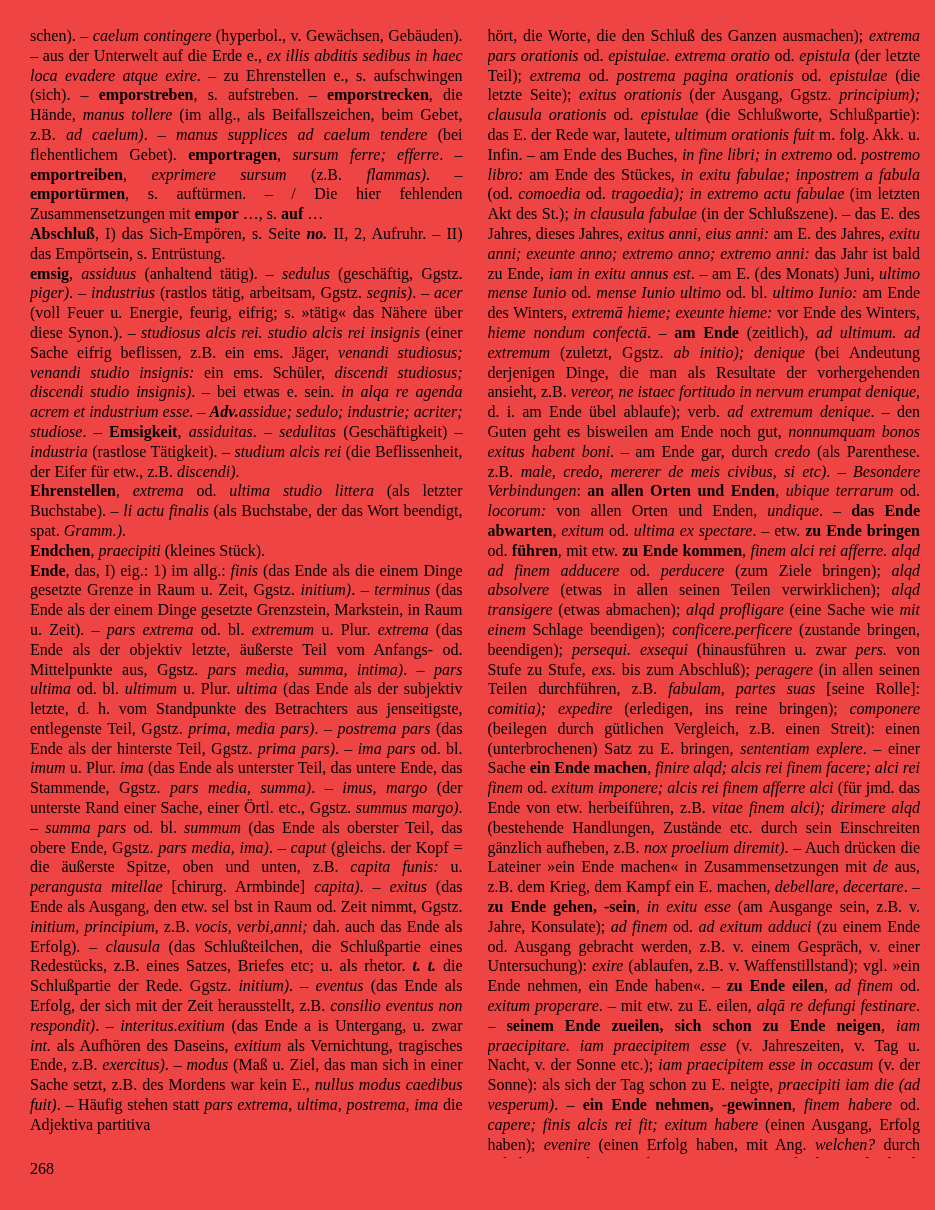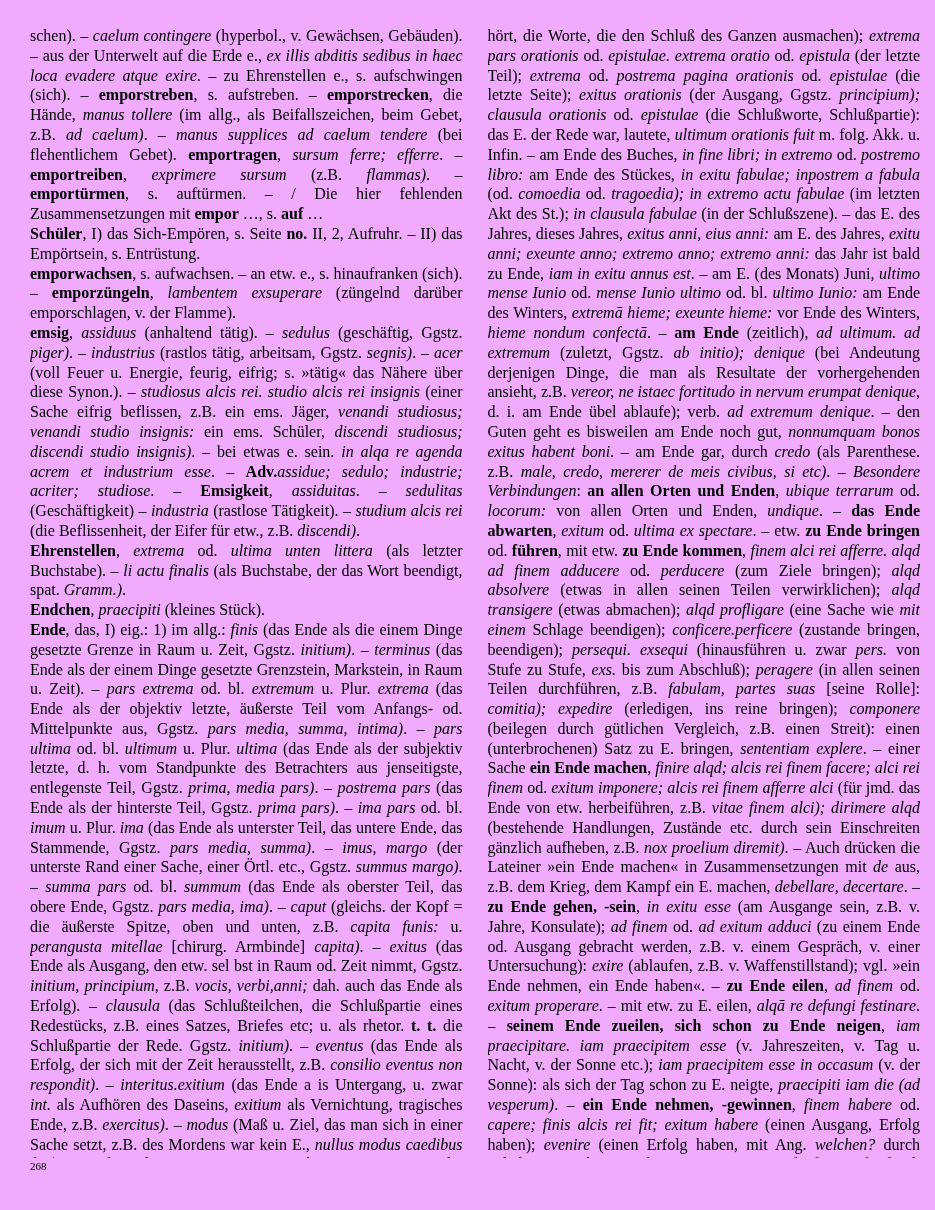--- a/index.html
+++ b/index.html
@@ -4,21 +4,21 @@
 <style>
   html, body {
     margin: 0;
     padding: 0;
     background: #ffffff;
   }
   .page {
     position: relative;
     width: 935px;
     height: 1210px;
-    background: #f0abfc;
+    background: #ef4444;
     color: #000000;
     font-family: "Liberation Serif", "DejaVu Serif", serif;
     overflow: hidden;
   }
   .columns {
     display: flex;
     gap: 25px;
     padding: 26px 15px 0 30px;
   }
   .col {
@@ -28,40 +28,39 @@
     text-align: justify;
     overflow: hidden;
     max-height: 1132px;
   }
   .col p {
     margin: 0;
     padding: 0;
   }
   .i  { font-style: italic; }
   .b  { font-weight: bold; }
-  .bi { font-weight: bold; }
+  .bi { font-weight: bold; font-style: italic; }
   .page-number {
     position: absolute;
     left: 30px;
     top: 1160px;
-    font-size: 11px;
+    font-size: 16px;
     color: #000000;
   }
 </style>
 </head>
 <body>
 
 <div class="page">
   <div class="columns">
     <div class="col">
         <p><span>schen). – </span><span class="i">caelum contingere</span><span> (hyperbol., v. Gewächsen, Gebäuden). – aus der Unterwelt auf die Erde e., </span><span class="i">ex illis abditis sedibus in haec loca evadere atque exire</span><span>. – zu Ehrenstellen e., s. aufschwingen (sich). – </span><span class="b">emporstreben</span><span>, s. aufstreben. – </span><span class="b">emporstrecken</span><span>, die Hände, </span><span class="i">manus tollere</span><span> (im allg., als Beifallszeichen, beim Gebet, z.B. </span><span class="i">ad caelum)</span><span>. – </span><span class="i">manus supplices ad caelum tendere</span><span> (bei flehentlichem Gebet). </span><span class="b">emportragen</span><span>, </span><span class="i">sursum ferre; efferre</span><span>. – </span><span class="b">emportreiben</span><span>, </span><span class="i">exprimere sursum</span><span> (z.B. </span><span class="i">flammas)</span><span>. – </span><span class="b">emportürmen</span><span>, s. auftürmen. – / Die hier fehlenden Zusammensetzungen mit </span><span class="b">empor</span><span> …, s. </span><span class="b">auf</span><span> …</span></p>
-        <p><span class="b">Schüler</span><span>, I) das Sich-Empören, s. Seite </span><span class="bi">no.</span><span> II, 2, Aufruhr. – II) das Empörtsein, s. Entrüstung.</span></p>
-        <p><span class="b">emporwachsen</span><span>, s. aufwachsen. – an etw. e., s. hinaufranken (sich). – </span><span class="b">emporzüngeln</span><span>, </span><span class="i">lambentem exsuperare</span><span> (züngelnd darüber emporschlagen, v. der Flamme).</span></p>
+        <p><span class="b">Abschluß</span><span>, I) das Sich-Empören, s. Seite </span><span class="bi">no.</span><span> II, 2, Aufruhr. – II) das Empörtsein, s. Entrüstung.</span></p>
         <p><span class="b">emsig</span><span>, </span><span class="i">assiduus</span><span> (anhaltend tätig). – </span><span class="i">sedulus</span><span> (geschäftig, Ggstz. </span><span class="i">piger)</span><span>. – </span><span class="i">industrius</span><span> (rastlos tätig, arbeitsam, Ggstz. </span><span class="i">segnis)</span><span>. – </span><span class="i">acer</span><span> (voll Feuer u. Energie, feurig, eifrig; s. »tätig« das Nähere über diese Synon.). – </span><span class="i">studiosus alcis rei. studio alcis rei insignis</span><span> (einer Sache eifrig beflissen, z.B. ein ems. Jäger, </span><span class="i">venandi studiosus; venandi studio insignis:</span><span> ein ems. Schüler, </span><span class="i">discendi studiosus; discendi studio insignis)</span><span>. – bei etwas e. sein. </span><span class="i">in alqa re agenda acrem et industrium esse</span><span>. – </span><span class="bi">Adv.</span><span class="i">assidue; sedulo; industrie; acriter; studiose</span><span>. – </span><span class="b">Emsigkeit</span><span>, </span><span class="i">assiduitas</span><span>. – </span><span class="i">sedulitas</span><span> (Geschäftigkeit) – </span><span class="i">industria</span><span> (rastlose Tätigkeit). – </span><span class="i">studium alcis rei</span><span> (die Beflissenheit, der Eifer für etw., z.B. </span><span class="i">discendi)</span><span>.</span></p>
-        <p><span class="b">Ehrenstellen</span><span>, </span><span class="i">extrema</span><span> od. </span><span class="i">ultima unten littera</span><span> (als letzter Buchstabe). – </span><span class="i">li actu finalis</span><span> (als Buchstabe, der das Wort beendigt, spat. </span><span class="i">Gramm.)</span><span>.</span></p>
+        <p><span class="b">Ehrenstellen</span><span>, </span><span class="i">extrema</span><span> od. </span><span class="i">ultima studio littera</span><span> (als letzter Buchstabe). – </span><span class="i">li actu finalis</span><span> (als Buchstabe, der das Wort beendigt, spat. </span><span class="i">Gramm.)</span><span>.</span></p>
         <p><span class="b">Endchen</span><span>, </span><span class="i">praecipiti</span><span> (kleines Stück).</span></p>
         <p><span class="b">Ende</span><span>, das, I) eig.: 1) im allg.: </span><span class="i">finis</span><span> (das Ende als die einem Dinge gesetzte Grenze in Raum u. Zeit, Ggstz. </span><span class="i">initium)</span><span>. – </span><span class="i">terminus</span><span> (das Ende als der einem Dinge gesetzte Grenzstein, Markstein, in Raum u. Zeit). – </span><span class="i">pars extrema</span><span> od. bl. </span><span class="i">extremum</span><span> u. Plur. </span><span class="i">extrema</span><span> (das Ende als der objektiv letzte, äußerste Teil vom Anfangs- od. Mittelpunkte aus, Ggstz. </span><span class="i">pars media, summa, intima)</span><span>. – </span><span class="i">pars ultima</span><span> od. bl. </span><span class="i">ultimum</span><span> u. Plur. </span><span class="i">ultima</span><span> (das Ende als der subjektiv letzte, d. h. vom Standpunkte des Betrachters aus jenseitigste, entlegenste Teil, Ggstz. </span><span class="i">prima, media pars)</span><span>. – </span><span class="i">postrema pars</span><span> (das Ende als der hinterste Teil, Ggstz. </span><span class="i">prima pars)</span><span>. – </span><span class="i">ima pars</span><span> od. bl. </span><span class="i">imum</span><span> u. Plur. </span><span class="i">ima</span><span> (das Ende als unterster Teil, das untere Ende, das Stammende, Ggstz. </span><span class="i">pars media, summa)</span><span>. – </span><span class="i">imus, margo</span><span> (der unterste Rand einer Sache, einer Örtl. etc., Ggstz. </span><span class="i">summus margo)</span><span>. – </span><span class="i">summa pars</span><span> od. bl. </span><span class="i">summum</span><span> (das Ende als oberster Teil, das obere Ende, Ggstz. </span><span class="i">pars media, ima)</span><span>. – </span><span class="i">caput</span><span> (gleichs. der Kopf = die äußerste Spitze, oben und unten, z.B. </span><span class="i">capita funis:</span><span> u. </span><span class="i">perangusta mitellae</span><span> [chirurg. Armbinde] </span><span class="i">capita)</span><span>. – </span><span class="i">exitus</span><span> (das Ende als Ausgang, den etw. sel bst in Raum od. Zeit nimmt, Ggstz. </span><span class="i">initium, principium</span><span>, z.B. </span><span class="i">vocis, verbi,anni;</span><span> dah. auch das Ende als Erfolg). – </span><span class="i">clausula</span><span> (das Schlußteilchen, die Schlußpartie eines Redestücks, z.B. eines Satzes, Briefes etc; u. als rhetor. </span><span class="bi">t. t.</span><span> die Schlußpartie der Rede. Ggstz. </span><span class="i">initium)</span><span>. – </span><span class="i">eventus</span><span> (das Ende als Erfolg, der sich mit der Zeit herausstellt, z.B. </span><span class="i">consilio eventus non respondit)</span><span>. – </span><span class="i">interitus.exitium</span><span> (das Ende a is Untergang, u. zwar </span><span class="i">int.</span><span> als Aufhören des Daseins, </span><span class="i">exitium</span><span> als Vernichtung, tragisches Ende, z.B. </span><span class="i">exercitus)</span><span>. – </span><span class="i">modus</span><span> (Maß u. Ziel, das man sich in einer Sache setzt, z.B. des Mordens war kein E., </span><span class="i">nullus modus caedibus fuit)</span><span>. – Häufig stehen statt </span><span class="i">pars extrema, ultima, postrema, ima</span><span> die Adjektiva partitiva </span></p>
       </div>
     <div class="col">
         <p><span>hört, die Worte, die den Schluß des Ganzen ausmachen); </span><span class="i">extrema pars orationis</span><span> od. </span><span class="i">epistulae. extrema oratio</span><span> od. </span><span class="i">epistula</span><span> (der letzte Teil); </span><span class="i">extrema</span><span> od. </span><span class="i">postrema pagina orationis</span><span> od. </span><span class="i">epistulae</span><span> (die letzte Seite); </span><span class="i">exitus orationis</span><span> (der Ausgang, Ggstz. </span><span class="i">principium); clausula orationis</span><span> od. </span><span class="i">epistulae</span><span> (die Schlußworte, Schlußpartie): das E. der Rede war, lautete, </span><span class="i">ultimum orationis fuit</span><span> m. folg. Akk. u. Infin. – am Ende des Buches, </span><span class="i">in fine libri; in extremo</span><span> od. </span><span class="i">postremo libro:</span><span> am Ende des Stückes, </span><span class="i">in exitu fabulae; inpostrem a fabula</span><span> (od. </span><span class="i">comoedia</span><span> od. </span><span class="i">tragoedia); in extremo actu fabulae</span><span> (im letzten Akt des St.); </span><span class="i">in clausula fabulae</span><span> (in der Schlußszene). – das E. des Jahres, dieses Jahres, </span><span class="i">exitus anni, eius anni:</span><span> am E. des Jahres, </span><span class="i">exitu anni; exeunte anno; extremo anno; extremo anni:</span><span> das Jahr ist bald zu Ende, </span><span class="i">iam in exitu annus est</span><span>. – am E. (des Monats) Juni, </span><span class="i">ultimo mense Iunio</span><span> od. </span><span class="i">mense Iunio ultimo</span><span> od. bl. </span><span class="i">ultimo Iunio:</span><span> am Ende des Winters, </span><span class="i">extremā hieme; exeunte hieme:</span><span> vor Ende des Winters, </span><span class="i">hieme nondum confectā</span><span>. – </span><span class="b">am Ende</span><span> (zeitlich), </span><span class="i">ad ultimum. ad extremum</span><span> (zuletzt, Ggstz. </span><span class="i">ab initio); denique</span><span> (bei Andeutung derjenigen Dinge, die man als Resultate der vorhergehenden ansieht, z.B. </span><span class="i">vereor, ne istaec fortitudo in nervum erumpat denique</span><span>, d. i. am Ende übel ablaufe); verb. </span><span class="i">ad extremum denique</span><span>. – den Guten geht es bisweilen am Ende noch gut, </span><span class="i">nonnumquam bonos exitus habent boni</span><span>. – am Ende gar, durch </span><span class="i">credo</span><span> (als Parenthese. z.B. </span><span class="i">male, credo, mererer de meis civibus, si etc)</span><span>. – </span><span class="i">Besondere Verbindungen</span><span>: </span><span class="b">an allen Orten und Enden</span><span>, </span><span class="i">ubique terrarum</span><span> od. </span><span class="i">locorum:</span><span> von allen Orten und Enden, </span><span class="i">undique</span><span>. – </span><span class="b">das Ende abwarten</span><span>, </span><span class="i">exitum</span><span> od. </span><span class="i">ultima ex spectare</span><span>. – etw. </span><span class="b">zu Ende bringen</span><span> od. </span><span class="b">führen</span><span>, mit etw. </span><span class="b">zu Ende kommen</span><span>, </span><span class="i">finem alci rei afferre. alqd ad finem adducere</span><span> od. </span><span class="i">perducere</span><span> (zum Ziele bringen); </span><span class="i">alqd absolvere</span><span> (etwas in allen seinen Teilen verwirklichen); </span><span class="i">alqd transigere</span><span> (etwas abmachen); </span><span class="i">alqd profligare</span><span> (eine Sache wie </span><span class="i">mit einem</span><span> Schlage beendigen); </span><span class="i">conficere.perficere</span><span> (zustande bringen, beendigen); </span><span class="i">persequi. exsequi</span><span> (hinausführen u. zwar </span><span class="i">pers.</span><span> von Stufe zu Stufe, </span><span class="i">exs.</span><span> bis zum Abschluß); </span><span class="i">peragere</span><span> (in allen seinen Teilen durchführen, z.B. </span><span class="i">fabulam, partes suas</span><span> [seine Rolle]: </span><span class="i">comitia); expedire</span><span> (erledigen, ins reine bringen); </span><span class="i">componere</span><span> (beilegen durch gütlichen Vergleich, z.B. einen Streit): einen (unterbrochenen) Satz zu E. bringen, </span><span class="i">sententiam explere</span><span>. – einer Sache </span><span class="b">ein Ende machen</span><span>, </span><span class="i">finire alqd; alcis rei finem facere; alci rei finem</span><span> od. </span><span class="i">exitum imponere; alcis rei finem afferre alci</span><span> (für jmd. das Ende von etw. herbeiführen, z.B. </span><span class="i">vitae finem alci); dirimere alqd</span><span> (bestehende Handlungen, Zustände etc. durch sein Einschreiten gänzlich aufheben, z.B. </span><span class="i">nox proelium diremit)</span><span>. – Auch drücken die Lateiner »ein Ende machen« in Zusammensetzungen mit </span><span class="i">de</span><span> aus, z.B. dem Krieg, dem Kampf ein E. machen, </span><span class="i">debellare, decertare</span><span>. – </span><span class="b">zu Ende gehen,</span><span> </span><span class="b">-sein</span><span>, </span><span class="i">in exitu esse</span><span> (am Ausgange sein, z.B. v. Jahre, Konsulate); </span><span class="i">ad finem</span><span> od. </span><span class="i">ad exitum adduci</span><span> (zu einem Ende od. Ausgang gebracht werden, z.B. v. einem Gespräch, v. einer Untersuchung): </span><span class="i">exire</span><span> (ablaufen, z.B. v. Waffenstillstand); vgl. »ein Ende nehmen, ein Ende haben«. – </span><span class="b">zu Ende eilen</span><span>, </span><span class="i">ad finem</span><span> od. </span><span class="i">exitum properare</span><span>. – mit etw. zu E. eilen, </span><span class="i">alqā re defungi festinare</span><span>. – </span><span class="b">seinem Ende zueilen, sich schon zu Ende neigen</span><span>, </span><span class="i">iam praecipitare. iam praecipitem esse</span><span> (v. Jahreszeiten, v. Tag u. Nacht, v. der Sonne etc.); </span><span class="i">iam praecipitem esse in occasum</span><span> (v. der Sonne): als sich der Tag schon zu E. neigte, </span><span class="i">praecipiti iam die (ad vesperum)</span><span>. – </span><span class="b">ein Ende nehmen, -gewinnen</span><span>, </span><span class="i">finem habere</span><span> od. </span><span class="i">capere; finis alcis rei fit; exitum habere</span><span> (einen Ausgang, Erfolg haben); </span><span class="i">evenire</span><span> (einen Erfolg haben, mit Ang. </span><span class="i">welchen?</span><span> durch Adjekt., z.B. </span><span class="i">bonum, faustum, prosperum, foedum:</span><span> od. durch Advv., meist zugleich mit Ang. </span></p>
       </div>
   </div>
   <div class="page-number">268</div>
 </div>
 

